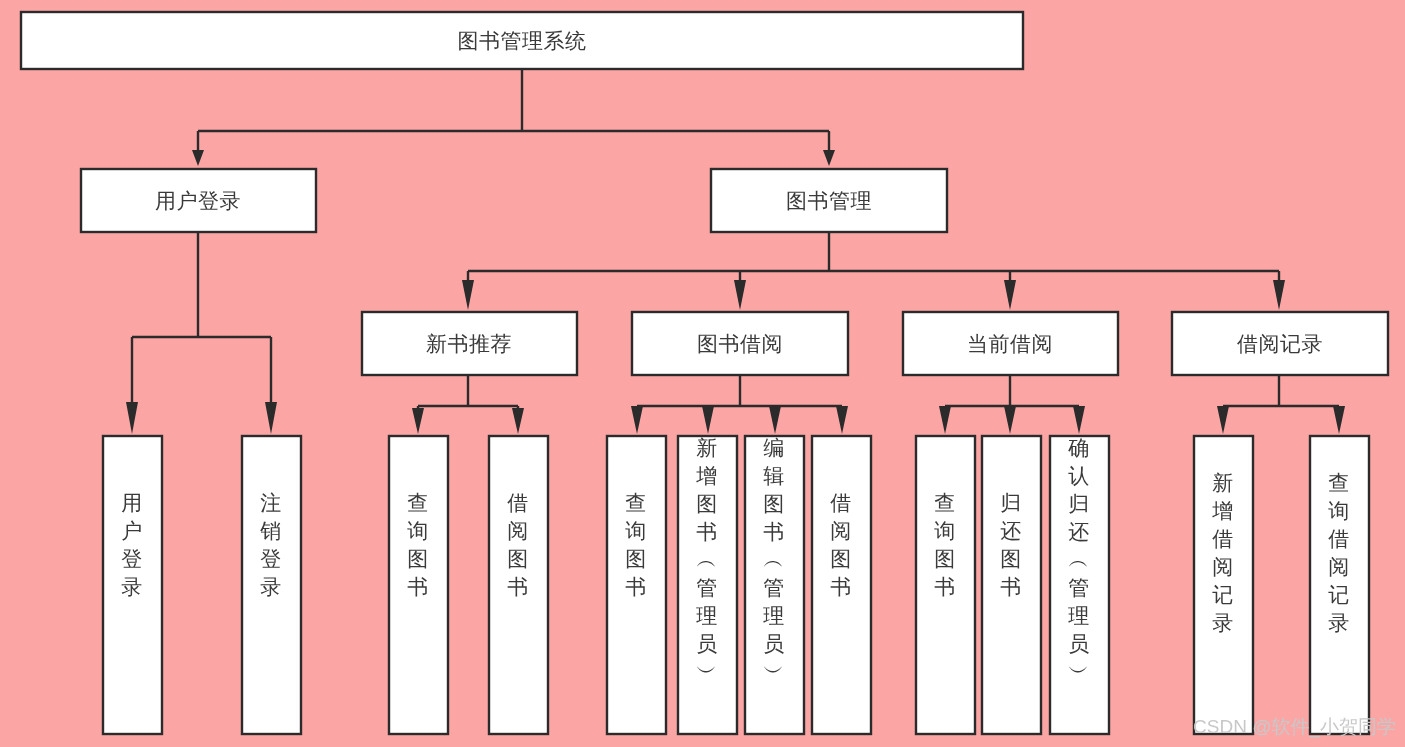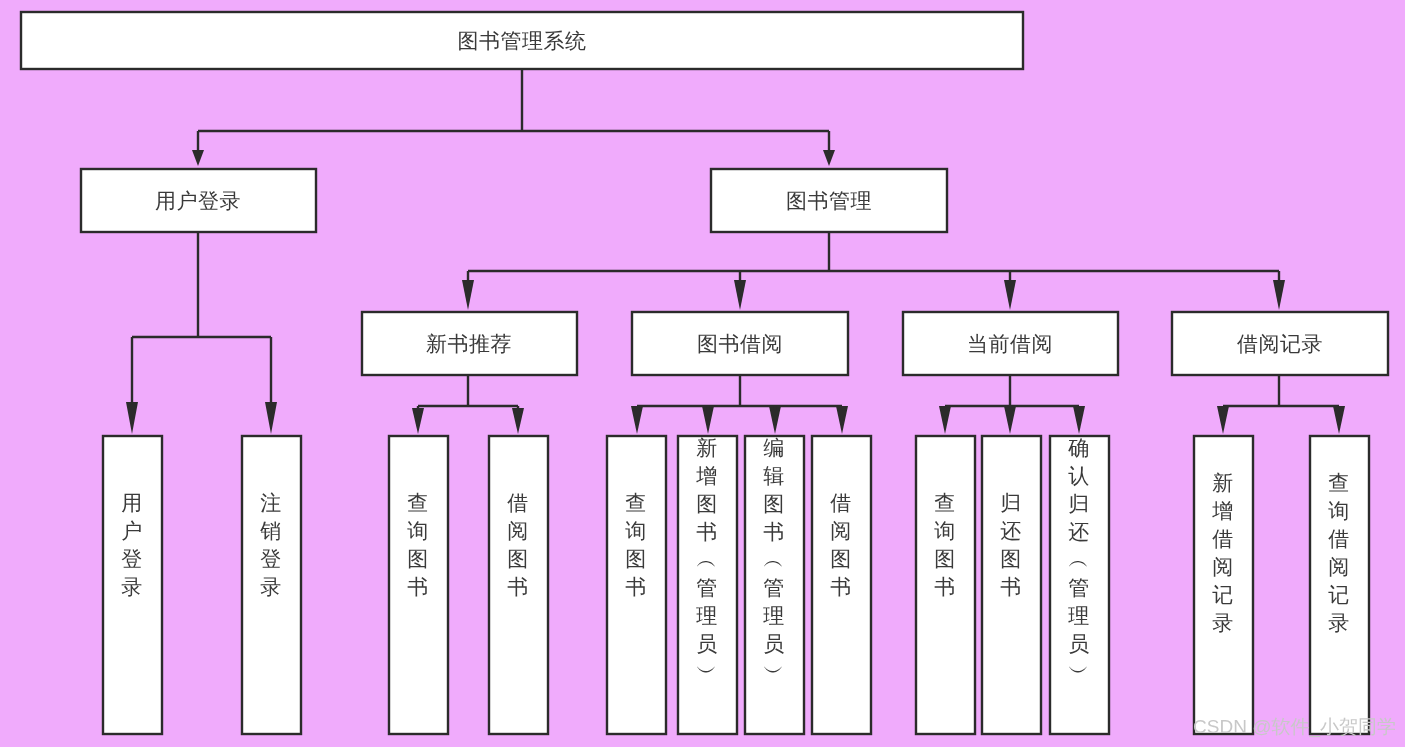--- a/index.html
+++ b/index.html
@@ -8,21 +8,21 @@
     padding: 0;
     background: #ffffff;
   }
   body {
     font-family: "Liberation Sans", "DejaVu Sans", sans-serif;
   }
   #diagram-root {
     position: relative;
     width: 1405px;
     height: 747px;
-    background: #f0abfc;
+    background: #fca5a5;
     overflow: hidden;
   }
   svg.flow-canvas {
     position: absolute;
     left: 0;
     top: 0;
     width: 1405px;
     height: 747px;
     display: block;
   }

